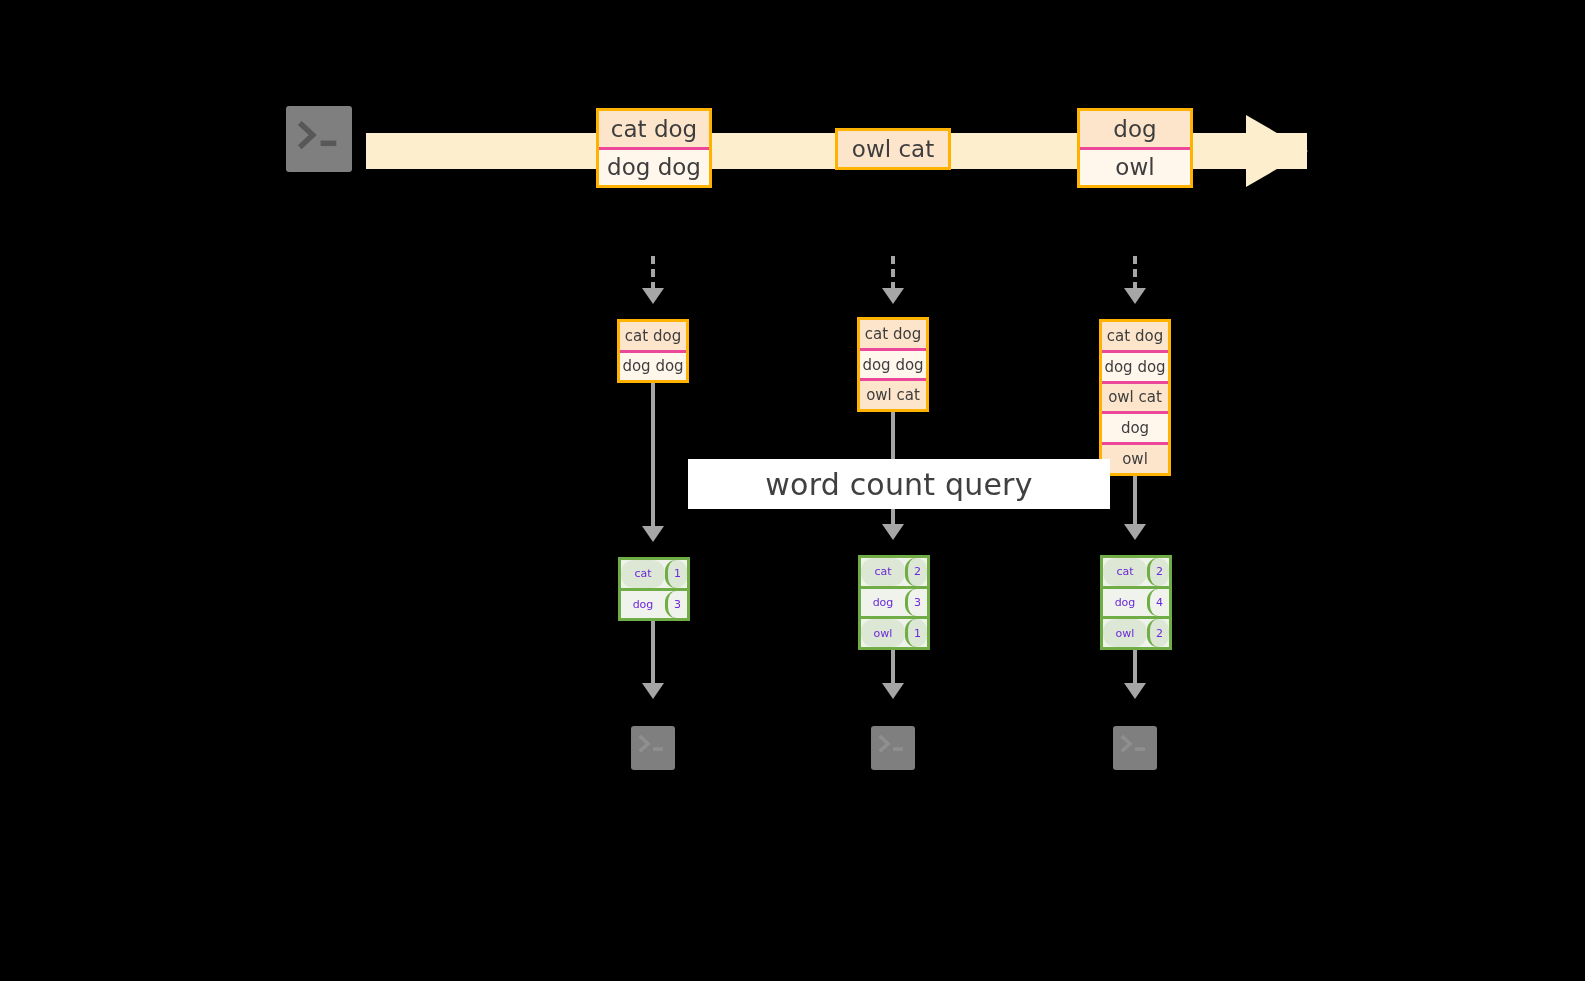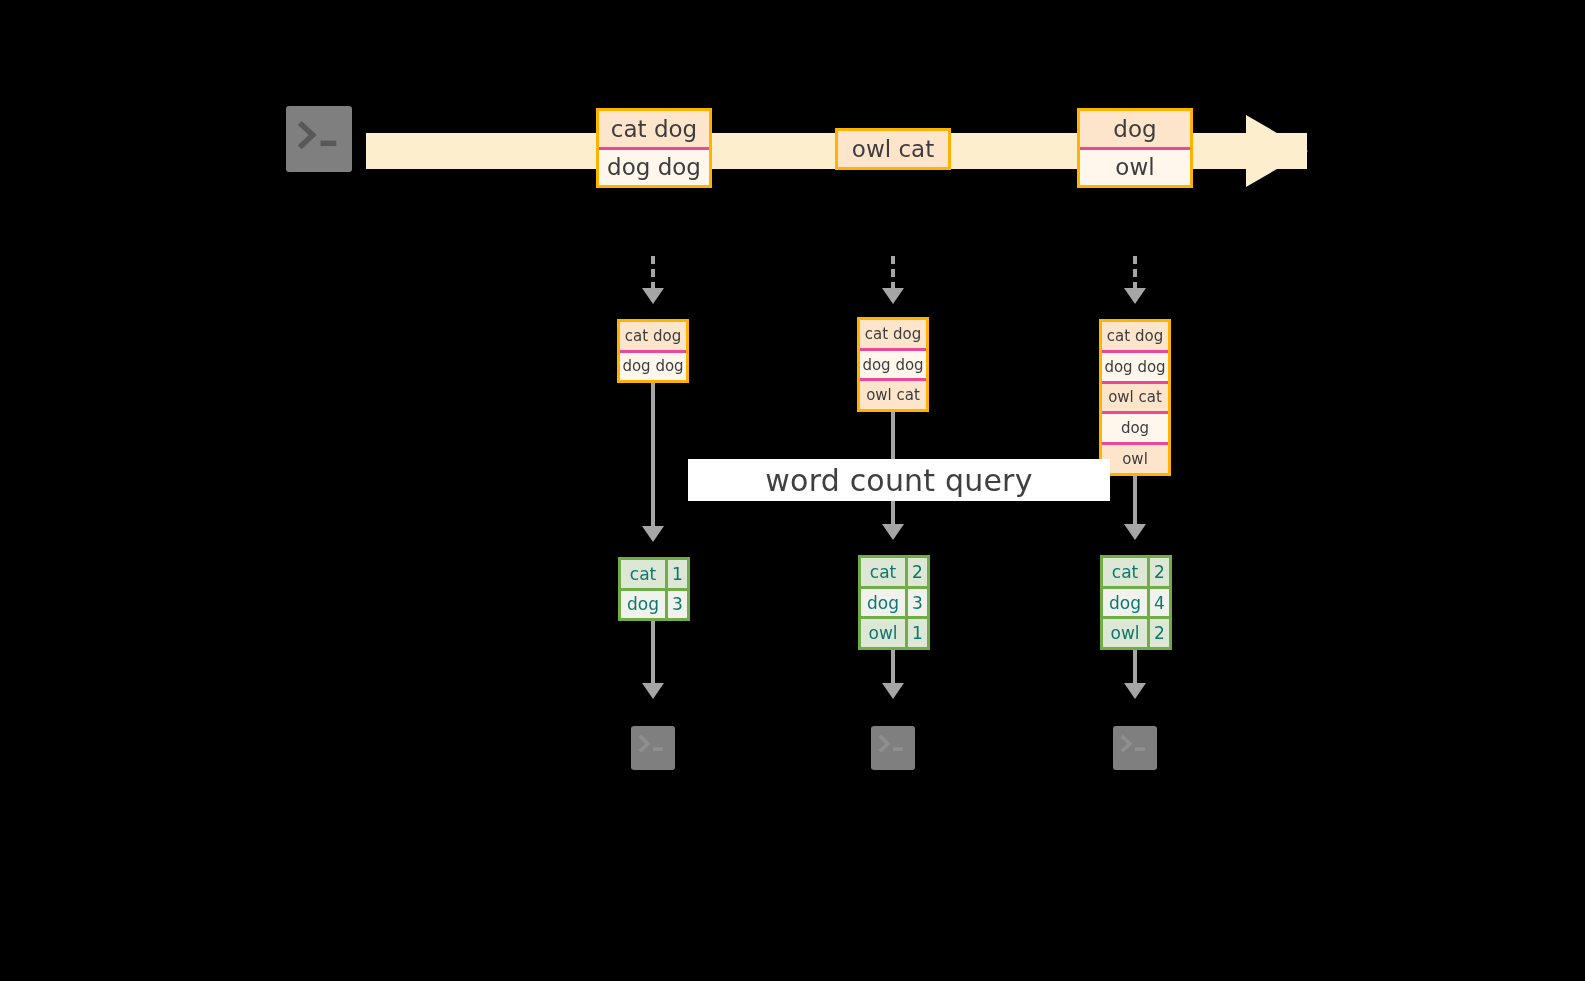--- a/index.html
+++ b/index.html
@@ -67,21 +67,21 @@
     border:3px solid #70ad47;
     background:#eff3ec;
     display:flex;flex-direction:column;overflow:hidden;
   }
   .gbox .grow{
     flex:1 1 auto;display:flex;box-sizing:border-box;
   }
   .gbox .grow + .grow{border-top:3px solid #70ad47;}
   .gbox .gcell{
     display:flex;align-items:center;justify-content:center;
-    box-sizing:border-box;font-size:17px;color:#0f766e;white-space:nowrap;
+    box-sizing:border-box;font-size:11px;color:#6d28d9;white-space:nowrap;border-radius:13px;
   }
   .gbox .gcell.word{flex:0 0 44px;}
   .gbox .gcell.cnt{flex:1 1 auto;border-left:3px solid #70ad47;}
   .gbox .grow.dark .gcell{background:#dce8d5;}
   .gbox .grow.light .gcell{background:#eff3ec;}
 
   
   .vline{position:absolute;background:#a6a6a6;width:4px;}
   .vdash{
     position:absolute;width:0;
@@ -244,15 +244,15 @@
 
   <div class="term" style="left:1104px;top:717px;width:62px;height:62px;">
     <div class="hatch"></div>
     <div class="body"></div>
     <svg viewBox="0 0 62 62">
       <path d="M14 16 L24 25 L14 34" fill="none" stroke="#8f8f8f" stroke-width="5" stroke-linecap="square"></path>
       <rect x="31" y="30" width="14" height="5" fill="#8f8f8f"></rect>
     </svg>
   </div>
 
-  <div class="banner" style="left:688px;top:459px;width:422px;height:42px;">word count query</div>
+  <div class="banner" style="left:688px;top:459px;width:422px;height:50px;">word count query</div>
 
 </div>
 
 </body></html>

